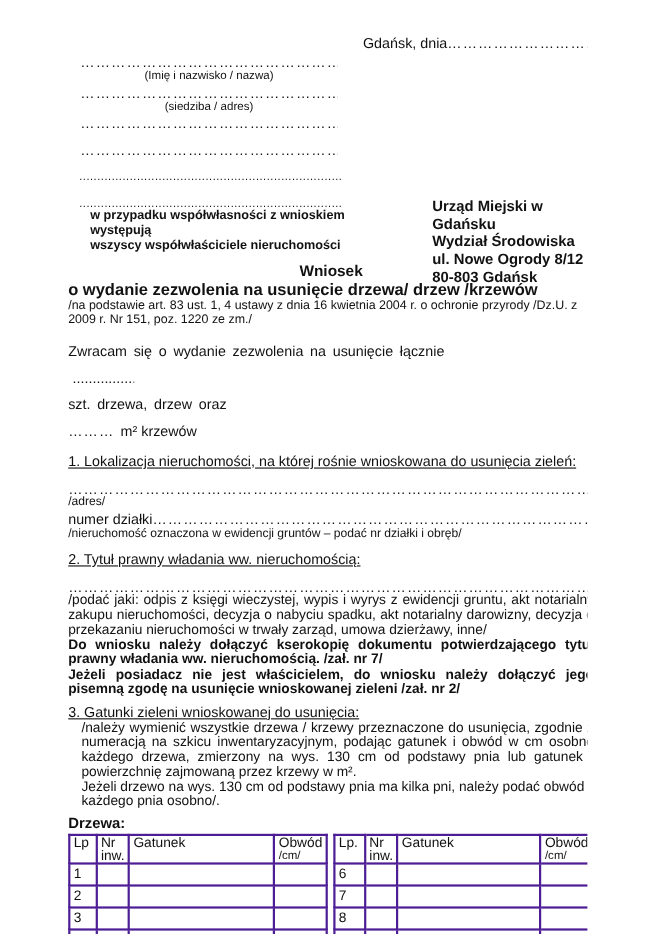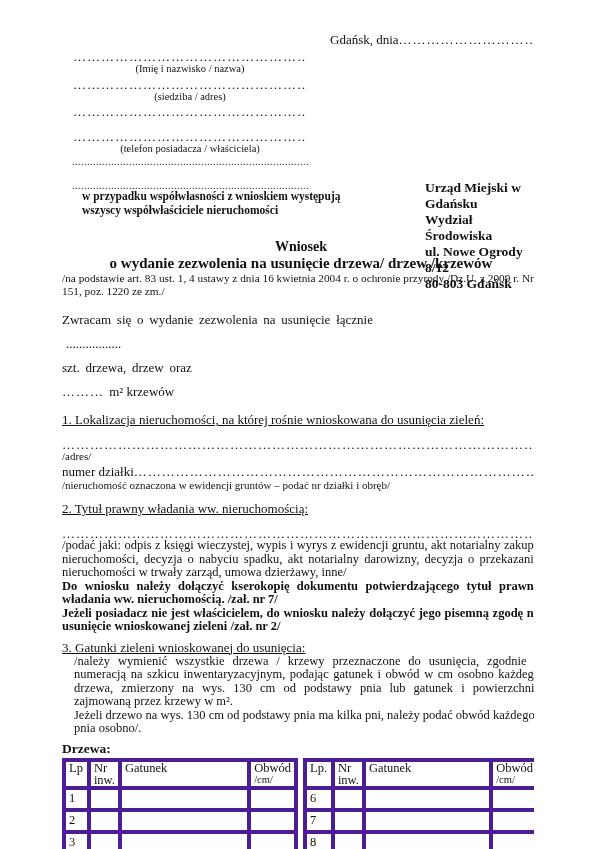--- a/index.html
+++ b/index.html
@@ -1,47 +1,47 @@
 <!DOCTYPE html>
 <html><head>
 <meta charset="utf-8">
 <style>
   html,body{margin:0;padding:0;background:#fff;}
   .page{position:relative;width:534px;height:849px;background:#fff;color:#111;
-        font-family:Liberation Serif, serif;font-size:13px;overflow:hidden;}
+        font-family:Liberation Sans, sans-serif;font-size:13px;overflow:hidden;}
   .abs{position:absolute;}
   .dotrow{height:14px;overflow:hidden;white-space:nowrap;font-size:13px;letter-spacing:1px;}
   .dotrow.fine{font-size:10px;letter-spacing:.5px;height:11px;}
   .small-label{text-align:center;font-size:10.5px;line-height:12px;}
   .date-line{display:flex;width:232px;white-space:nowrap;}
   .date-line .fill{flex:1;overflow:hidden;white-space:nowrap;letter-spacing:1px;}
-  .office{font-weight:bold;font-size:13.5px;line-height:16px;margin-left:32px;}
+  .office{font-weight:bold;font-size:13.5px;line-height:16px;}
   .co-note{font-weight:bold;font-size:11.5px;line-height:13.5px;}
   .main{position:absolute;left:62px;top:238px;width:478px;}
   .t1{font-weight:bold;font-size:14px;line-height:17px;text-align:center;}
-  .t2{font-weight:bold;font-size:15px;line-height:17px;text-align:center;}
+  .t2{font-weight:bold;font-size:15px;line-height:17px;}
   .legal{font-size:11.3px;line-height:13px;}
   .request{margin-top:10px;line-height:24px;font-size:13px;}
   .req-l1{display:flex;white-space:nowrap;word-spacing:2.5px;flex-direction:column;}
   .inline-dots{overflow:hidden;white-space:nowrap;display:inline-block;vertical-align:bottom;}
   .req-l1 .inline-dots{width:56px;margin:0 4px;}
   .req-l2 .inline-dots{width:40px;margin-right:4px;letter-spacing:1px;}
   .sec-head{font-size:13px;text-decoration:underline;margin-top:8px;line-height:15px;}
   .dotfill{height:13px;overflow:hidden;white-space:nowrap;letter-spacing:1px;margin-top:10px;}
   .hint{font-size:11px;line-height:12px;}
   .parcel{display:flex;white-space:nowrap;margin-top:2px;line-height:15px;}
   .parcel .fill{flex:1;overflow:hidden;white-space:nowrap;letter-spacing:1px;}
   .dense{font-size:12.5px;line-height:13.5px;text-align:justify;}
   .bold{font-weight:bold;}
   .indent{padding-left:12px;}
   .bulk{margin-top:5px;}
   .trees-label{margin-top:5px;font-weight:bold;font-size:13.5px;line-height:15px;}
   .tables{display:flex;gap:5px;margin-top:2px;}
   table{border-collapse:collapse;table-layout:fixed;}
-  th,td{border:4px solid #4c1d95;font-weight:normal;text-align:left;vertical-align:top;
+  th,td{border:2px solid #4c1d95;font-weight:normal;text-align:left;vertical-align:top;
         padding:0 3px;font-size:12.5px;line-height:12px;overflow:hidden;}
   th{height:24px;}
   td{height:18px;line-height:16px;}
   .cm{font-size:10.5px;}
 </style>
 </head>
 <body>
 
 <div class="page">
 
@@ -59,21 +59,20 @@
     <div class="dotrow">………………………………………………………………………………………………………………………………………………………………</div>
     <div class="small-label">(siedziba / adres)</div>
   </div>
 
   <div class="abs" style="left:73px;top:104px;width:234px;">
     <div class="dotrow">………………………………………………………………………………………………………………………………………………………………</div>
   </div>
 
   <div class="abs" style="left:73px;top:129px;width:234px;">
     <div class="dotrow">………………………………………………………………………………………………………………………………………………………………</div>
-    <div class="small-label">(telefon posiadacza / właściciela)</div>
   </div>
 
   <div class="abs" style="left:72px;top:156px;width:238px;">
     <div class="dotrow fine">..............................................................................................................................................</div>
   </div>
 
   <div class="abs" style="left:72px;top:180px;width:238px;">
     <div class="dotrow fine">..............................................................................................................................................</div>
   </div>
 

